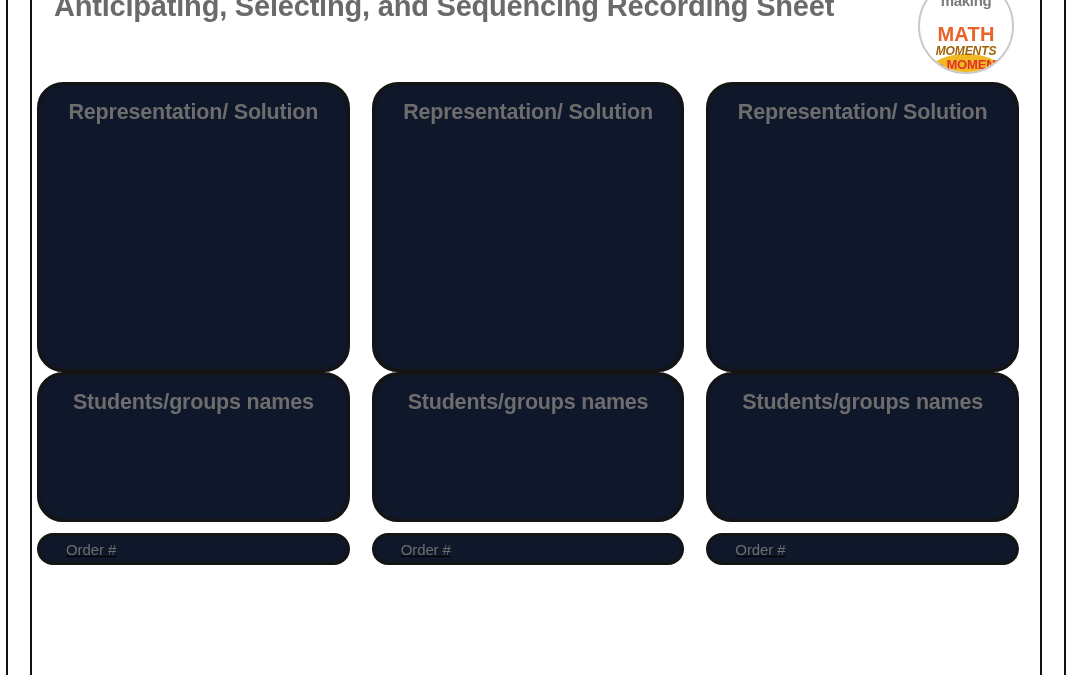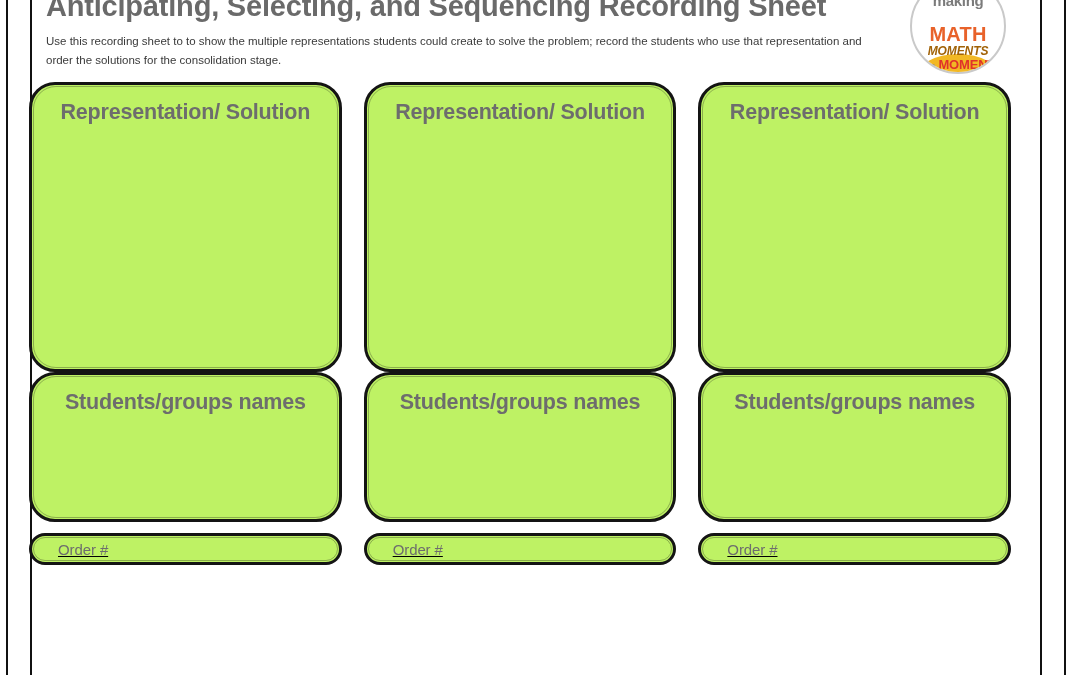--- a/index.html
+++ b/index.html
@@ -24,21 +24,21 @@
     border-left: 2px solid #111;
   }
   .edge-l1 { left: 6px; }
   .edge-l2 { left: 30px; }
   .edge-r1 { left: 1040px; }
   .edge-r2 { left: 1064px; }
 
   
   .sheet {
     position: absolute;
-    left: 18px;
+    left: 26px;
     top: 0;
     width: 1004px;
     height: 675px;
   }
 
   
   .header {
     position: absolute;
     left: 0;
     top: 0;
@@ -160,21 +160,21 @@
     flex: 1 1 0;
     padding: 0 11px;
     box-sizing: border-box;
     display: flex;
     flex-direction: column;
   }
 
   
   .hbox {
     position: relative;
-    background: #bef264;
+    background: #0f172a;
     border: 3px solid #141414;
     border-radius: 26px;
     box-sizing: border-box;
   }
   .hbox::after {
     
     content: "";
     position: absolute;
     inset: 1px;
     border: 1px solid rgba(20,20,20,0.30);
@@ -221,21 +221,20 @@
 
 <div class="page-edge edge-l1"></div>
 <div class="page-edge edge-l2"></div>
 <div class="page-edge edge-r1"></div>
 <div class="page-edge edge-r2"></div>
 
 <div class="sheet">
 
   <div class="header">
     <div class="page-title">Anticipating, Selecting, and Sequencing Recording Sheet</div>
-    <div class="page-subtitle">Use this recording sheet to to show the multiple representations students could create to solve the problem; record the students who use that representation and order the solutions for the consolidation stage.</div>
 
     <div class="logo">
       <div class="logo-arc"></div>
       <div class="logo-inner">
         <div class="logo-making">making</div>
         <div class="logo-math">MATH</div>
         <div class="logo-moments">MOMENTS</div>
         <div class="logo-matter-row">
           <span class="logo-that">solve</span>
           <span class="logo-matter">MOMENTS</span>

